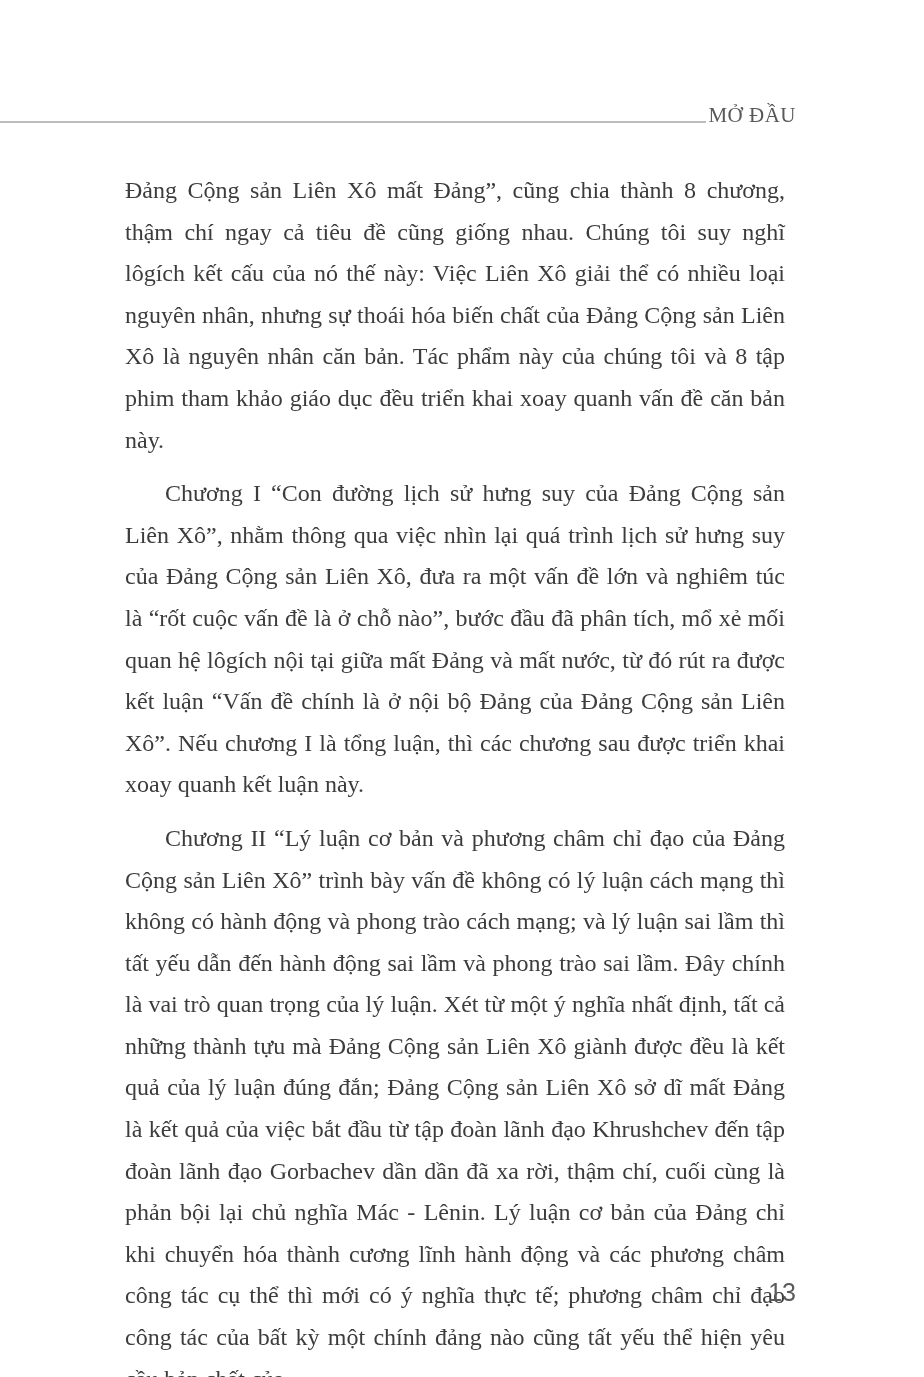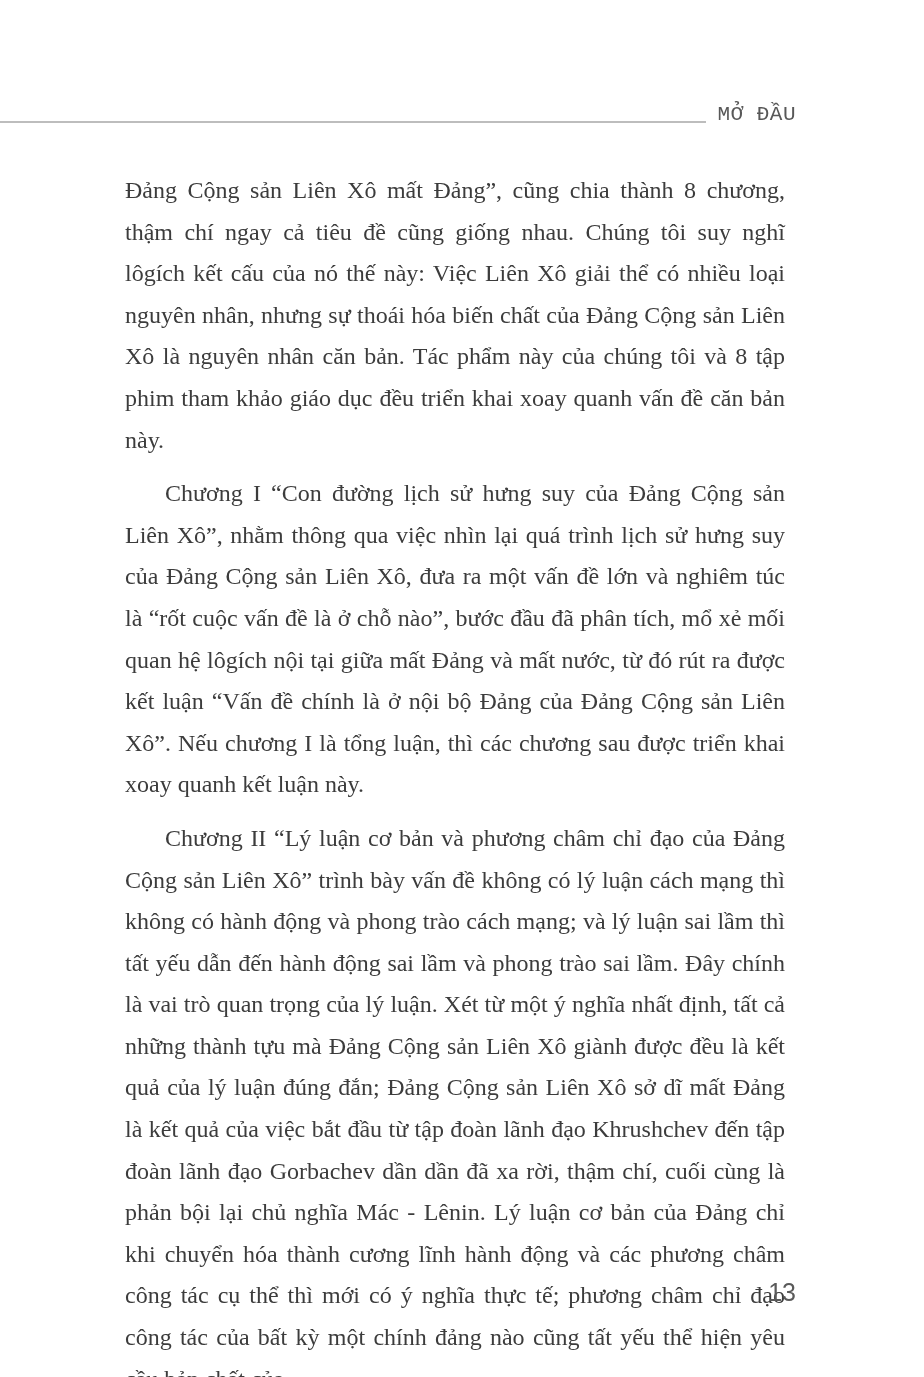--- a/index.html
+++ b/index.html
@@ -17,21 +17,21 @@
   }
   .page {
     position: absolute;
     inset: 0;
     background: #ffffff;
   }
   .running-header {
     position: absolute;
     top: 103px;
     right: 128px;
-    font-family: Liberation Mono, monospace;
+    font-family: Liberation Serif, serif;
     font-size: 21px;
     font-weight: 500;
     letter-spacing: 0.5px;
     color: #585858;
     text-align: center;
   }
   .header-rule {
     position: absolute;
     top: 121px;
     left: 0;

